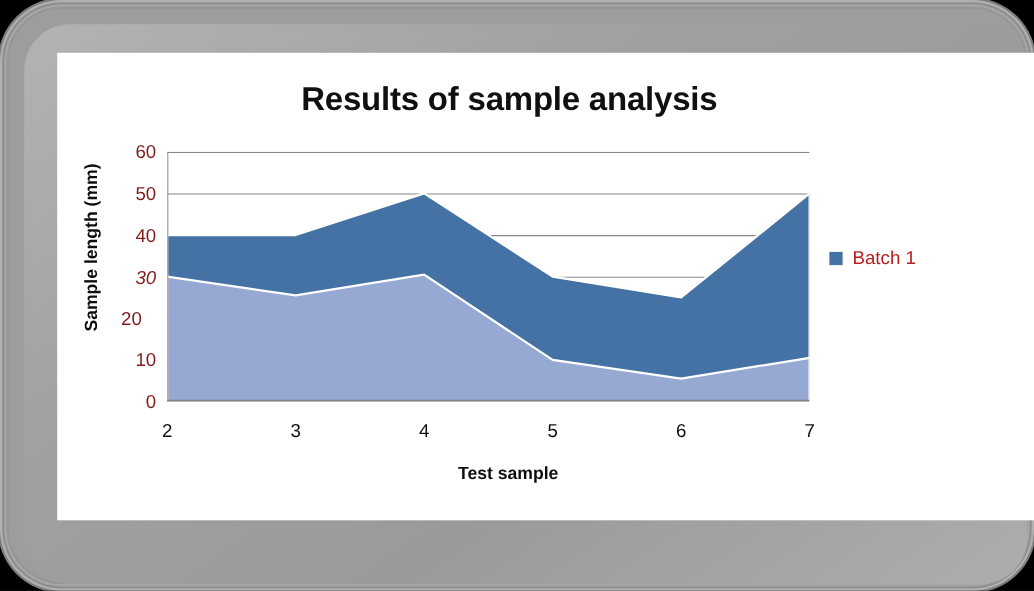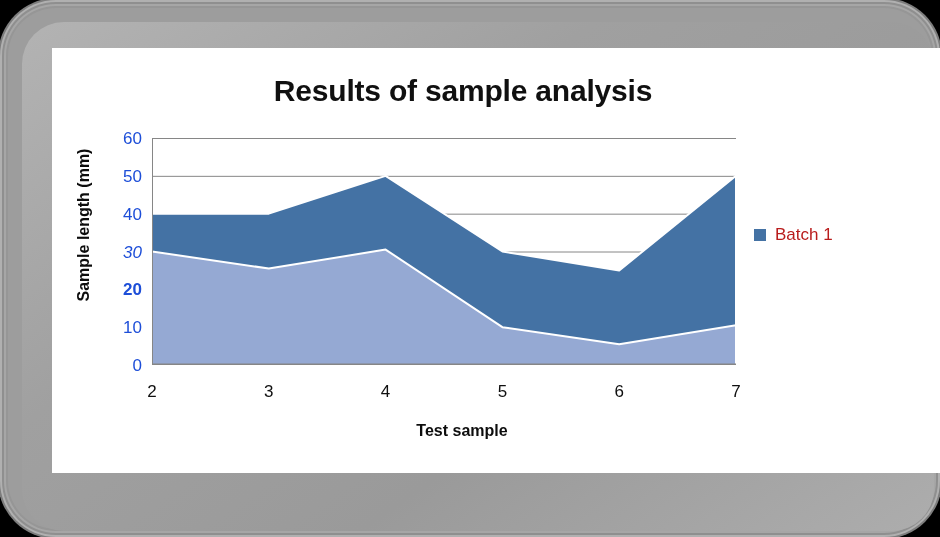--- a/index.html
+++ b/index.html
@@ -108,21 +108,21 @@
     height: 227px;
   }
   #plot-svg { display: block; }
 
   
   .y-tick-label {
     position: absolute;
     width: 46px;
     text-align: right;
     font-size: 17px;
-    color: #1d4ed8;
+    color: #7f1d1d;
     line-height: 1;
   }
   
   .x-tick-label {
     position: absolute;
     width: 40px;
     text-align: center;
     font-size: 17px;
     color: #0f0f0f;
     line-height: 1;
@@ -200,21 +200,21 @@
             <line x1="350.9" y1="227" x2="350.9" y2="233" stroke="#868686" stroke-width="1"></line>
             <line x1="467.70000000000005" y1="227" x2="467.70000000000005" y2="233" stroke="#868686" stroke-width="1"></line>
             <line x1="584.5" y1="227" x2="584.5" y2="233" stroke="#868686" stroke-width="1"></line>
           </g>
       </svg>
     </div>
 
     <div id="y-tick-labels">
         <div class="y-tick-label" style="left: 44px; top: 309px;">0</div>
         <div class="y-tick-label" style="left: 44px; top: 271.167px;">10</div>
-        <div class="y-tick-label" style="left: 44px; top: 233.333px; font-weight: bold;">20</div>
+        <div class="y-tick-label" style="left: 31px; top: 233.333px;">20</div>
         <div class="y-tick-label" style="left: 44px; top: 195.5px; font-style: italic;">30</div>
         <div class="y-tick-label" style="left: 44px; top: 157.667px;">40</div>
         <div class="y-tick-label" style="left: 44px; top: 119.833px;">50</div>
         <div class="y-tick-label" style="left: 44px; top: 82px;">60</div>
       </div>
     <div id="x-tick-labels">
         <div class="x-tick-label" style="left: 80px; top: 335px;">2</div>
         <div class="x-tick-label" style="left: 196.8px; top: 335px;">3</div>
         <div class="x-tick-label" style="left: 313.6px; top: 335px;">4</div>
         <div class="x-tick-label" style="left: 430.4px; top: 335px;">5</div>

